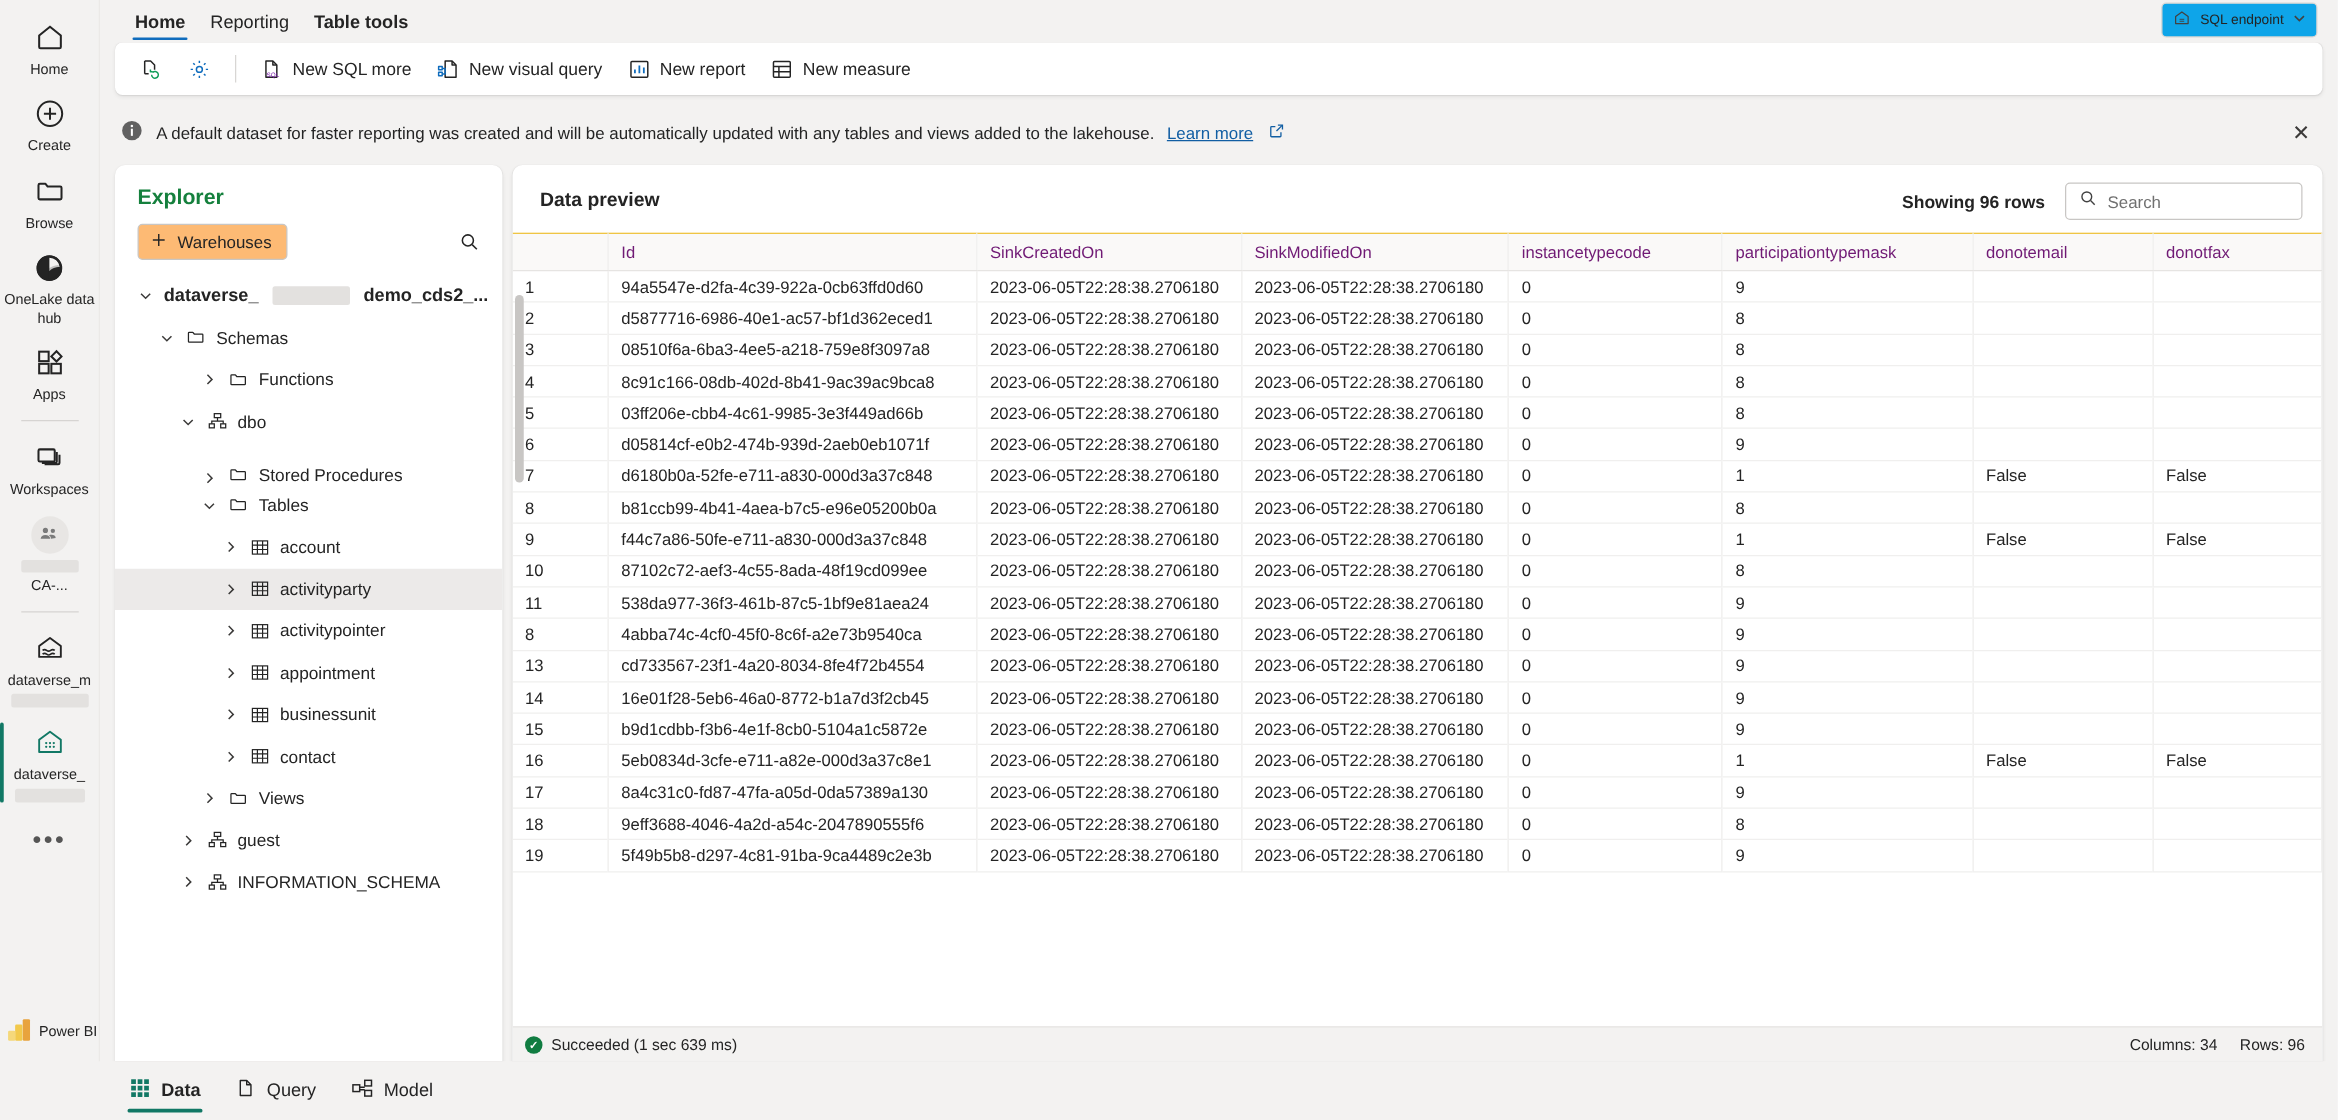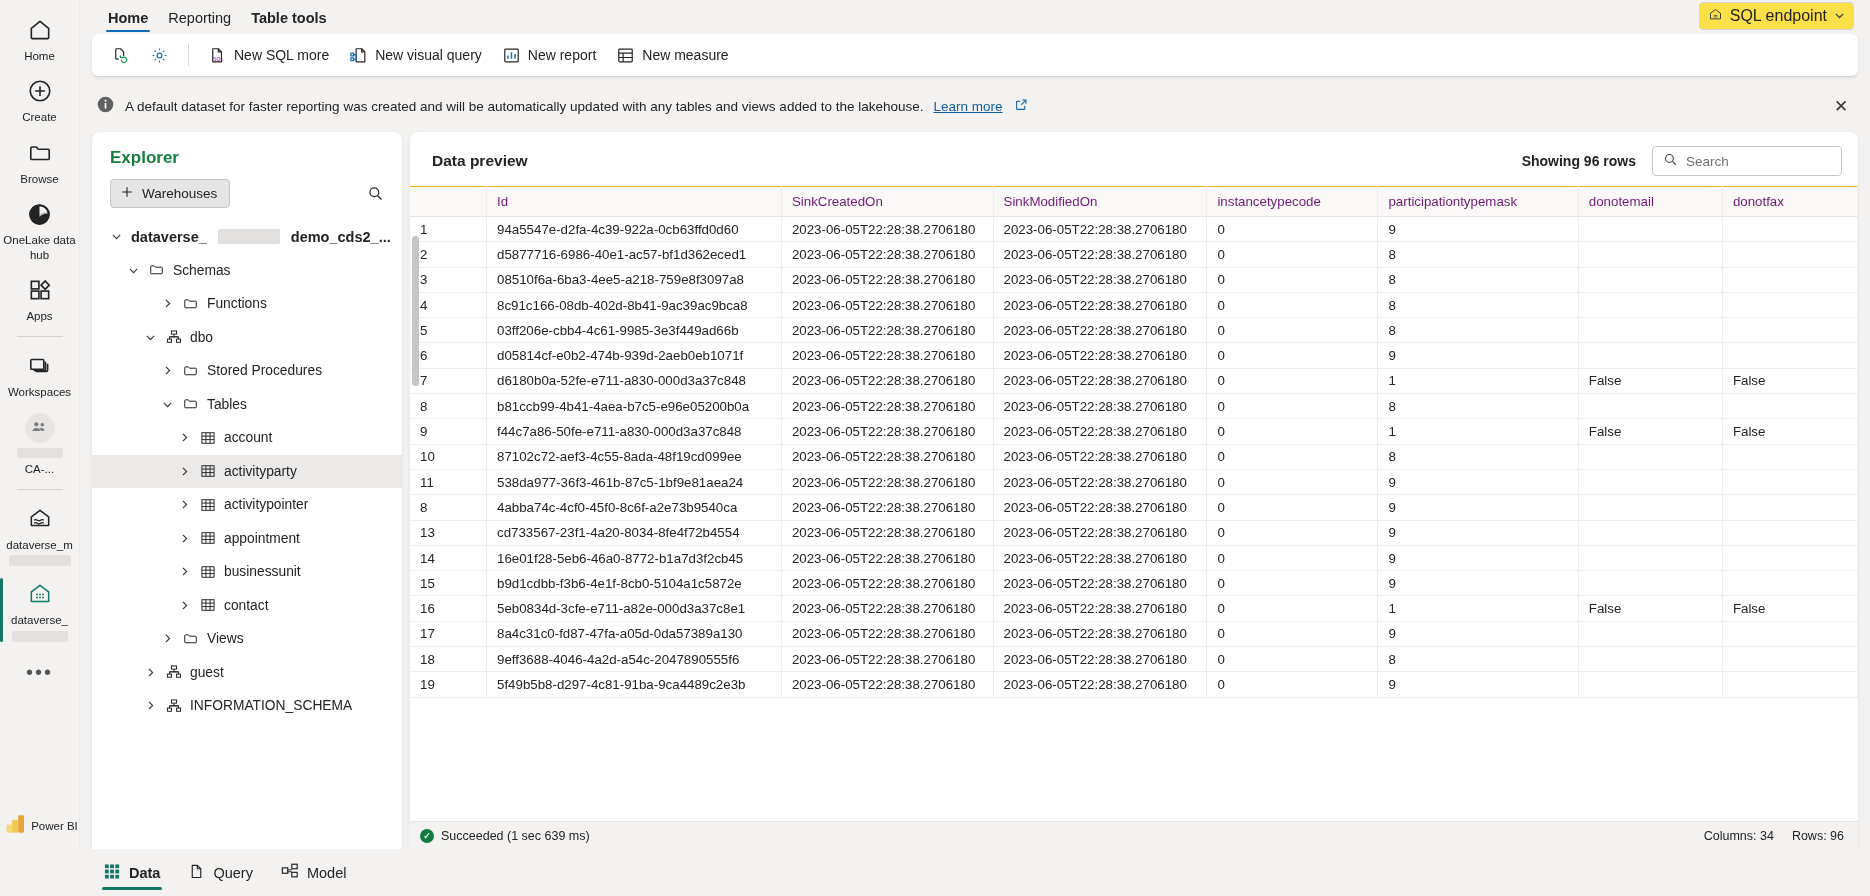--- a/index.html
+++ b/index.html
@@ -62,22 +62,22 @@
   }
   .rtab.active { font-weight: 700; }
   .rtab.active::after {
     content: ""; position: absolute; left: 8px; right: 8px; bottom: 2px;
     height: 2.5px; background: #0f6cbd; border-radius: 2px;
   }
   .rtab.bold { font-weight: 700; }
   .ribbon-right { margin-left: auto; display: flex; align-items: center; padding-bottom: 4px; }
   .endpoint-pill {
     display: flex; align-items: center; gap: 7px;
-    background: #fde047; border: 1px solid #d8d6d4; border-radius: 4px;
-    height: 28px; padding: 0 8px; font-size: 16px; color: #242424; cursor: pointer;
+    background: #0ea5e9; border: 1px solid #d8d6d4; border-radius: 4px;
+    height: 28px; padding: 0 8px; font-size: 11px; color: #242424; cursor: pointer;
   }
 
   
   .cmdbar-wrap { padding: 0 12px; }
   .cmdbar {
     background: #ffffff; border-radius: 6px; height: 42px;
     display: flex; align-items: center; padding: 0 10px; gap: 2px;
     box-shadow: 0 .3px .9px rgba(0,0,0,.07), 0 1.6px 3.6px rgba(0,0,0,.07);
   }
   .cmd {
@@ -108,21 +108,21 @@
   .explorer {
     width: 310px; flex: 0 0 310px; background: #fff;
     border-radius: 8px 8px 0 0; display: flex; flex-direction: column;
     box-shadow: 0 .3px .9px rgba(0,0,0,.07), 0 1.6px 3.6px rgba(0,0,0,.07);
     overflow: hidden;
   }
   .explorer-title { font-size: 17px; font-weight: 700; color: #15803d; padding: 16px 0 10px 18px; }
   .explorer-actions { display: flex; align-items: center; padding: 0 12px 6px 18px; }
   .btn-warehouse {
     display: flex; align-items: center; gap: 8px; height: 29px;
-    border: 1px solid #c8c6c4; border-radius: 4px; background: #e5e5e5;
+    border: 1px solid #c8c6c4; border-radius: 4px; background: #fdba74;
     padding: 0 12px 0 9px; font-size: 13.5px; color: #242424; cursor: pointer;
   }
   .explorer-search {
     margin-left: auto; width: 30px; height: 30px; border-radius: 4px;
     display: flex; align-items: center; justify-content: center; cursor: pointer;
   }
   .tree { flex: 1; overflow: hidden; padding-top: 6px; }
   .node {
     display: flex; align-items: center; height: 33.5px; cursor: pointer;
     font-size: 13.8px; color: #242424; gap: 7px; padding-right: 8px;
@@ -521,21 +521,21 @@
               <span class="nico">
                 <svg width="16" height="16" viewBox="0 0 20 20" fill="none" stroke="#242424" stroke-width="1.25">
                   <rect x="6.8" y="2.4" width="6.4" height="4"></rect>
                   <rect x="1.8" y="12.6" width="5" height="4"></rect>
                   <rect x="13.2" y="12.6" width="5" height="4"></rect>
                   <path d="M10 6.4v3.4M4.3 12.6V9.8h11.4v2.8M4.3 9.8h11.4"></path>
                 </svg>
               </span>
               <span>dbo</span>
             </div>
-            <div class="node" style="padding-left: 67px;">
+            <div class="node" style="padding-left: 67px; align-items: flex-end;">
               <span class="chev">
                 <svg width="11" height="11" viewBox="0 0 12 12" fill="none" stroke="#3b3a39" stroke-width="1.3">
                   <path d="M4.3 2 8.3 6l-4 4"></path>
                 </svg>
               </span>
               <span class="nico">
                 <svg width="16" height="16" viewBox="0 0 20 20" fill="none" stroke="#242424" stroke-width="1.25" stroke-linejoin="round">
                   <path d="M2.2 5.6a.8.8 0 0 1 .8-.8h3.6l1.4 1.7h7.8a.8.8 0 0 1 .8.8v6.6a.8.8 0 0 1-.8.8H3a.8.8 0 0 1-.8-.8z"></path>
                 </svg>
               </span>

